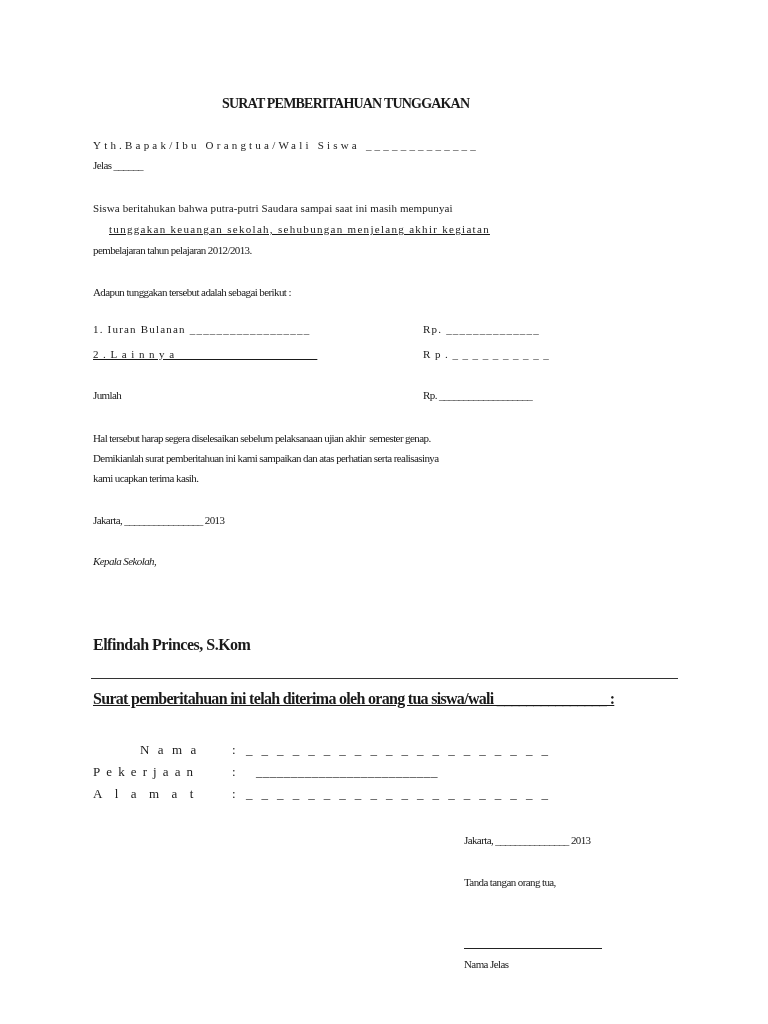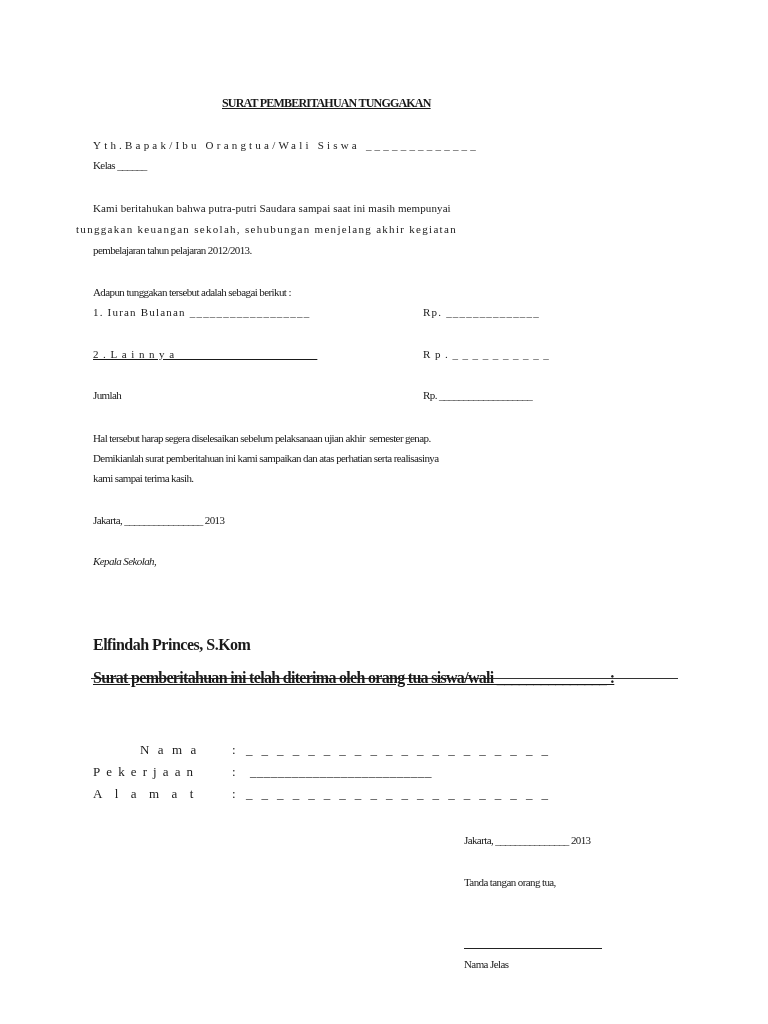--- a/index.html
+++ b/index.html
@@ -2,73 +2,73 @@
 <html><head>
 <meta charset="utf-8">
 <style>
   html, body { margin:0; padding:0; background:#ffffff; }
   body { width:768px; height:1024px; position:relative; overflow:hidden;
          font-family:"Liberation Serif", serif; color:#1a1a1a; }
   .abs { position:absolute; white-space:pre; }
   .t15 { font-size:11px; line-height:18px; }
   .cond { letter-spacing:-0.6px; }
   .wide { letter-spacing:3.2px; }
-  .wide2 { letter-spacing:1.2px; }
-  .title { font-size:12px; font-weight:bold; text-decoration:underline; letter-spacing:-0.8px; }
+  .wide2 { letter-spacing:1.2px;margin-top:17px; }
+  .title { font-size:14px; font-weight:bold; letter-spacing:-0.8px; }
   .sig { font-size:16px; font-weight:bold; letter-spacing:-0.5px; }
   .hr { position:absolute; left:91px; width:587px; height:1px; background:#333; }
   .receipt { font-size:16px; font-weight:bold; text-decoration:underline; letter-spacing:-0.7px; }
   .field { font-size:13px; letter-spacing:8.4px; }
   .line { position:absolute; height:1px; background:#222; }
 </style>
 </head>
 <body>
 
 <div>
 
   <div class="abs title" style="left:222px; top:96px;">SURAT PEMBERITAHUAN TUNGGAKAN</div>
 
   <div class="abs t15 wide" style="left:93px; top:136px;">Yth.Bapak/Ibu Orangtua/Wali Siswa _____________</div>
-  <div class="abs t15 cond" style="left:93px; top:156px;">Kelas ______</div>
+  <div class="abs t15 cond" style="left:93px; top:156px;">Jelas ______</div>
 
-  <div class="abs t15" style="left:93px; top:199px; letter-spacing:0.1px;">Kami beritahukan bahwa putra-putri Saudara sampai saat ini masih mempunyai</div>
-  <div class="abs t15" style="left:76px; top:220px; letter-spacing:1.3px;">tunggakan keuangan sekolah, sehubungan menjelang akhir kegiatan</div>
+  <div class="abs t15" style="left:93px; top:199px; letter-spacing:0.1px;">Siswa beritahukan bahwa putra-putri Saudara sampai saat ini masih mempunyai</div>
+  <div class="abs t15" style="left:109px; top:220px; letter-spacing:1.3px;text-decoration:underline;">tunggakan keuangan sekolah, sehubungan menjelang akhir kegiatan</div>
   <div class="abs t15 cond" style="left:93px; top:241px;">pembelajaran tahun pelajaran 2012/2013.</div>
 
   <div class="abs t15 cond" style="left:93px; top:283px;">Adapun tunggakan tersebut adalah sebagai berikut :</div>
 
   <div class="abs t15 wide2" style="left:93px; top:303px;">1. Iuran Bulanan __________________</div>
   <div class="abs t15 wide2" style="left:423px; top:303px;">Rp. ______________</div>
 
   <div class="abs t15" style="left:93px; top:345px; letter-spacing:4.6px;text-decoration:underline;">2.Lainnya _____________</div>
   <div class="abs t15" style="left:423px; top:345px; letter-spacing:4.6px;">Rp.__________</div>
 
   <div class="abs t15 cond" style="left:93px; top:386px;">Jumlah</div>
   <div class="abs t15 cond" style="left:423px; top:386px;">Rp. ___________________</div>
 
   <div class="abs t15 cond" style="left:93px; top:429px;">Hal tersebut harap segera diselesaikan sebelum pelaksanaan ujian akhir  semester genap.</div>
   <div class="abs t15 cond" style="left:93px; top:449px;">Demikianlah surat pemberitahuan ini kami sampaikan dan atas perhatian serta realisasinya</div>
-  <div class="abs t15 cond" style="left:93px; top:469px;">kami sampai terima kasih.</div>
+  <div class="abs t15 cond" style="left:93px; top:469px;">kami ucapkan terima kasih.</div>
 
   <div class="abs t15 cond" style="left:93px; top:511px;">Jakarta, ________________ 2013</div>
   <div class="abs t15 cond" style="left:93px; top:552px;font-style:italic;">Kepala Sekolah,</div>
   <div class="abs sig" style="left:93px; top:636px;">Elfindah Princes, S.Kom</div>
 
   <div class="hr" style="top:678px;"></div>
 
-  <div class="abs receipt" style="left:93px; top:669px;text-align:right;">Surat pemberitahuan ini telah diterima oleh orang tua siswa/wali _______________ :</div>
+  <div class="abs receipt" style="left:93px; top:690px;text-align:right;">Surat pemberitahuan ini telah diterima oleh orang tua siswa/wali _______________ :</div>
 
   <div>
     <div class="abs field" style="left:140px; top:742px;text-align:right;">Nama</div>
     <div class="abs field" style="left:232px; top:742px;">:</div>
     <div class="abs field" style="left:246px; top:742px; letter-spacing:2.9px;">_ _ _ _ _ _ _ _ _ _ _ _ _ _ _ _ _ _ _ _</div>
 
     <div class="abs field" style="left:93px; top:764px; letter-spacing:6.1px;">Pekerjaan</div>
     <div class="abs field" style="left:232px; top:764px;">:</div>
-    <div class="abs field" style="left:250px; top:764px; letter-spacing:0.5px;">__________________________</div>
+    <div class="abs field" style="left:256px; top:764px; letter-spacing:0.5px;">__________________________</div>
 
     <div class="abs field" style="left:93px; top:786px; letter-spacing:12.4px;">Alamat</div>
     <div class="abs field" style="left:232px; top:786px;">:</div>
     <div class="abs field" style="left:246px; top:786px; letter-spacing:2.9px;">_ _ _ _ _ _ _ _ _ _ _ _ _ _ _ _ _ _ _ _</div>
   </div>
 
   <div class="abs t15 cond" style="left:464px; top:831px;">Jakarta, _______________ 2013</div>
   <div class="abs t15 cond" style="left:464px; top:873px;">Tanda tangan orang tua,</div>
   <div class="line" style="left:464px; top:948px; width:138px;"></div>
   <div class="abs t15 cond" style="left:464px; top:955px;">Nama Jelas</div>

